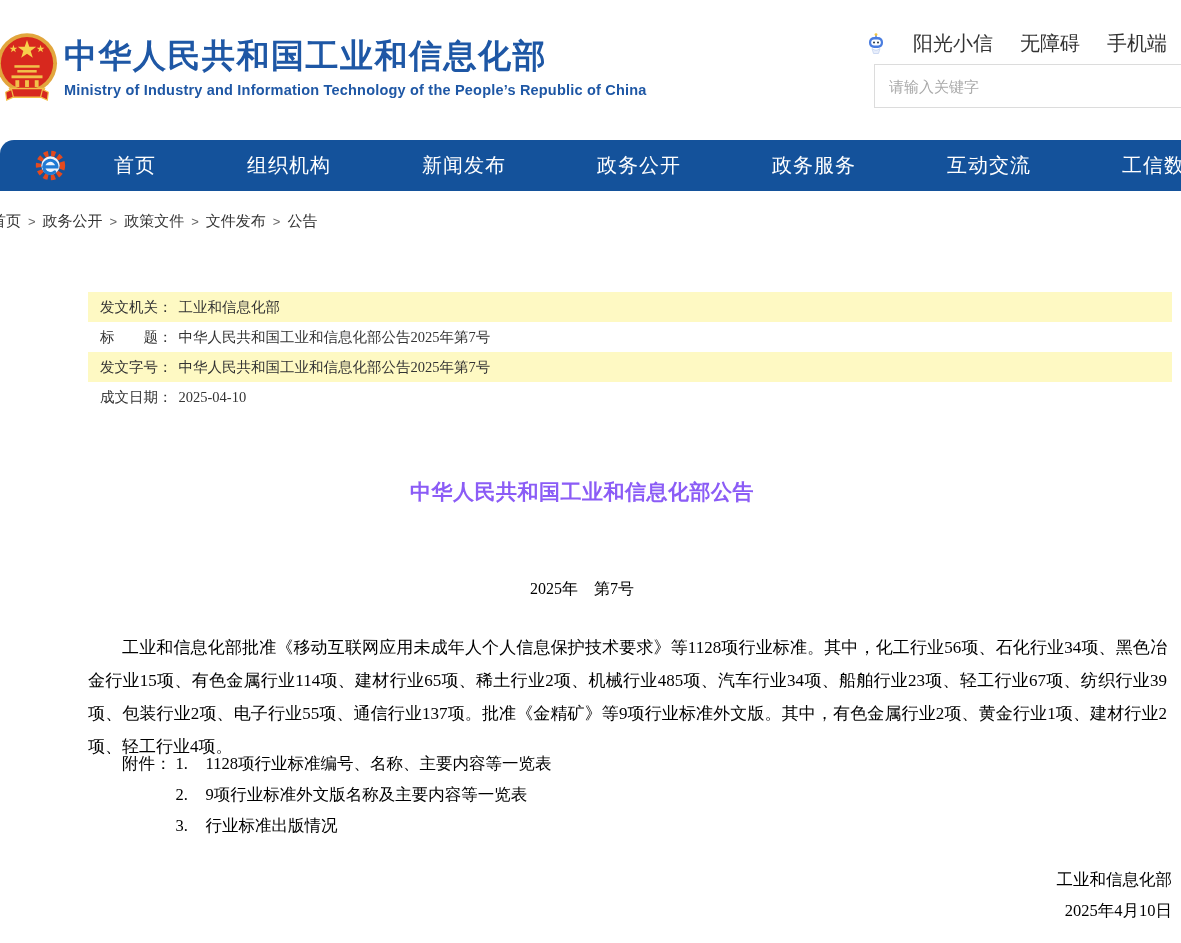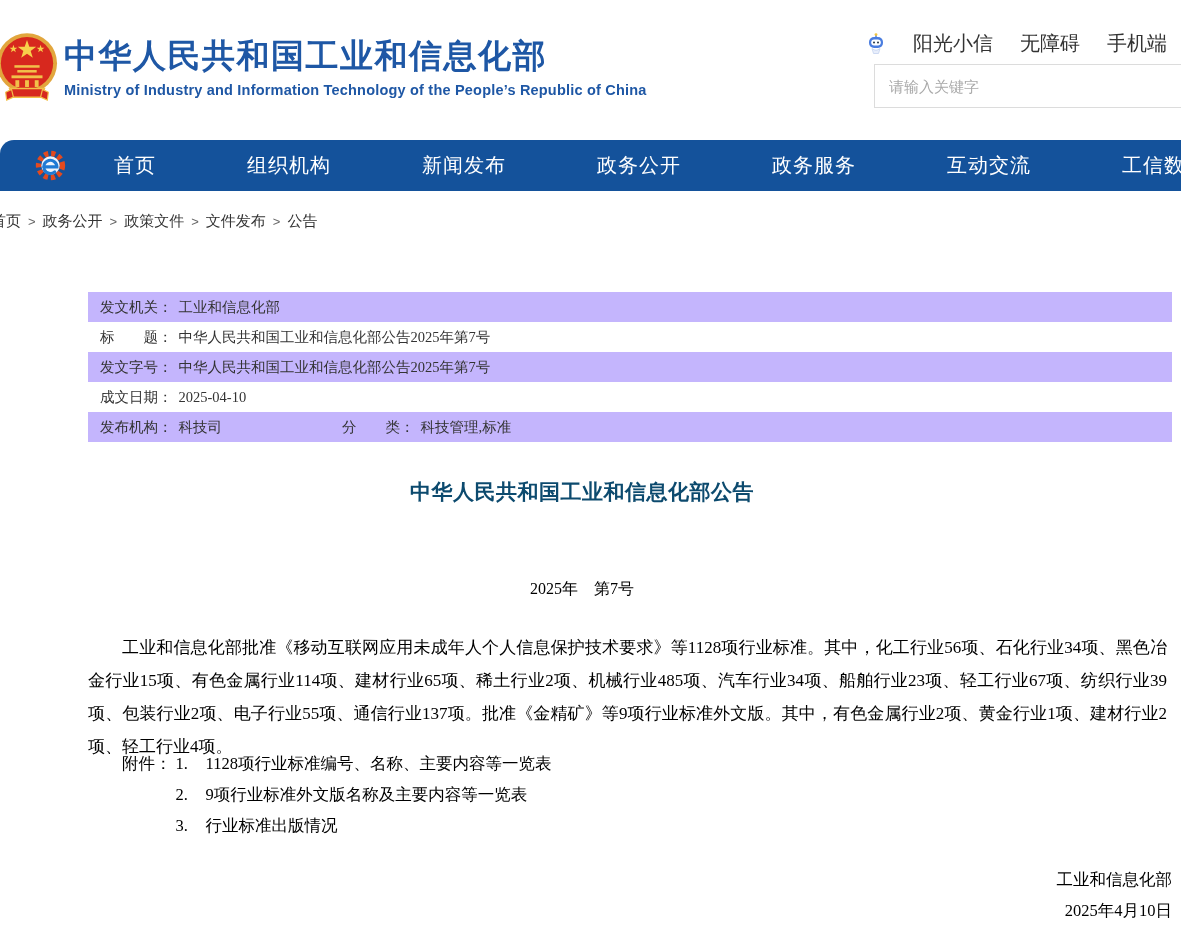--- a/index.html
+++ b/index.html
@@ -58,28 +58,28 @@
     position:absolute; left:-9px; top:212px; font-size:15px; color:#333;
     white-space:nowrap;
   }
   .breadcrumb a { color:#333; text-decoration:none; cursor:pointer; }
   .crumb-sep { color:#666; margin:0 7px; font-size:13px; }
 
   
   .meta-table { position:absolute; left:88px; top:292px; width:1084px;
     font-family:"Liberation Serif", serif; font-size:14.5px; color:#333; }
   .mrow { height:30px; line-height:30px; display:flex; }
-  .mrow.gray { background:#c4b5fd; }
+  .mrow.gray { background:#fef9c3; }
   .mcell { padding-left:12px; white-space:nowrap; }
   .mcell.first { width:242px; }
   .mlabel { margin-right:6px; }
 
   
   .doc-center { position:absolute; left:88px; width:988px; text-align:center; }
-  .doc-title { top:478px; font-size:21px; font-weight:bold; color:#0c4a6e;
+  .doc-title { top:478px; font-size:21px; font-weight:bold; color:#8b5cf6;
     font-family:"Liberation Sans", sans-serif; letter-spacing:.5px; }
   .doc-issue { top:549px; font-size:16px; color:#000;
     font-family:"Liberation Serif", serif;margin-top:30px; }
 
   .doc-body {
     position:absolute; left:88px; top:631px; width:1079px;
     font-family:"Liberation Serif", serif; font-size:17px; color:#000;
     line-height:33px; text-align:justify; text-indent:2em;
   }
 
@@ -191,28 +191,20 @@
   <div class="mrow gray">
     <div class="mcell">
       <span class="mlabel">发文字号：</span><span>中华人民共和国工业和信息化部公告2025年第7号</span>
     </div>
   </div>
   <div class="mrow">
     <div class="mcell first">
       <span class="mlabel">成文日期：</span><span>2025-04-10</span>
     </div>
   </div>
-  <div class="mrow gray">
-    <div class="mcell first">
-      <span class="mlabel">发布机构：</span><span>科技司</span>
-    </div>
-    <div class="mcell">
-      <span class="mlabel">分　　类：</span><span>科技管理,标准</span>
-    </div>
-  </div>
 </div>
 
 <div class="doc-center doc-title">中华人民共和国工业和信息化部公告</div>
 <div class="doc-center doc-issue">2025年　第7号</div>
 
 <div class="doc-body">工业和信息化部批准《移动互联网应用未成年人个人信息保护技术要求》等1128项行业标准。其中，化工行业56项、石化行业34项、黑色冶金行业15项、有色金属行业114项、建材行业65项、稀土行业2项、机械行业485项、汽车行业34项、船舶行业23项、轻工行业67项、纺织行业39项、包装行业2项、电子行业55项、通信行业137项。批准《金精矿》等9项行业标准外文版。其中，有色金属行业2项、黄金行业1项、建材行业2项、轻工行业4项。</div>
 
 <div class="attachments">
   <span class="attach-label">附件：</span>
   <ul class="attach-list">

